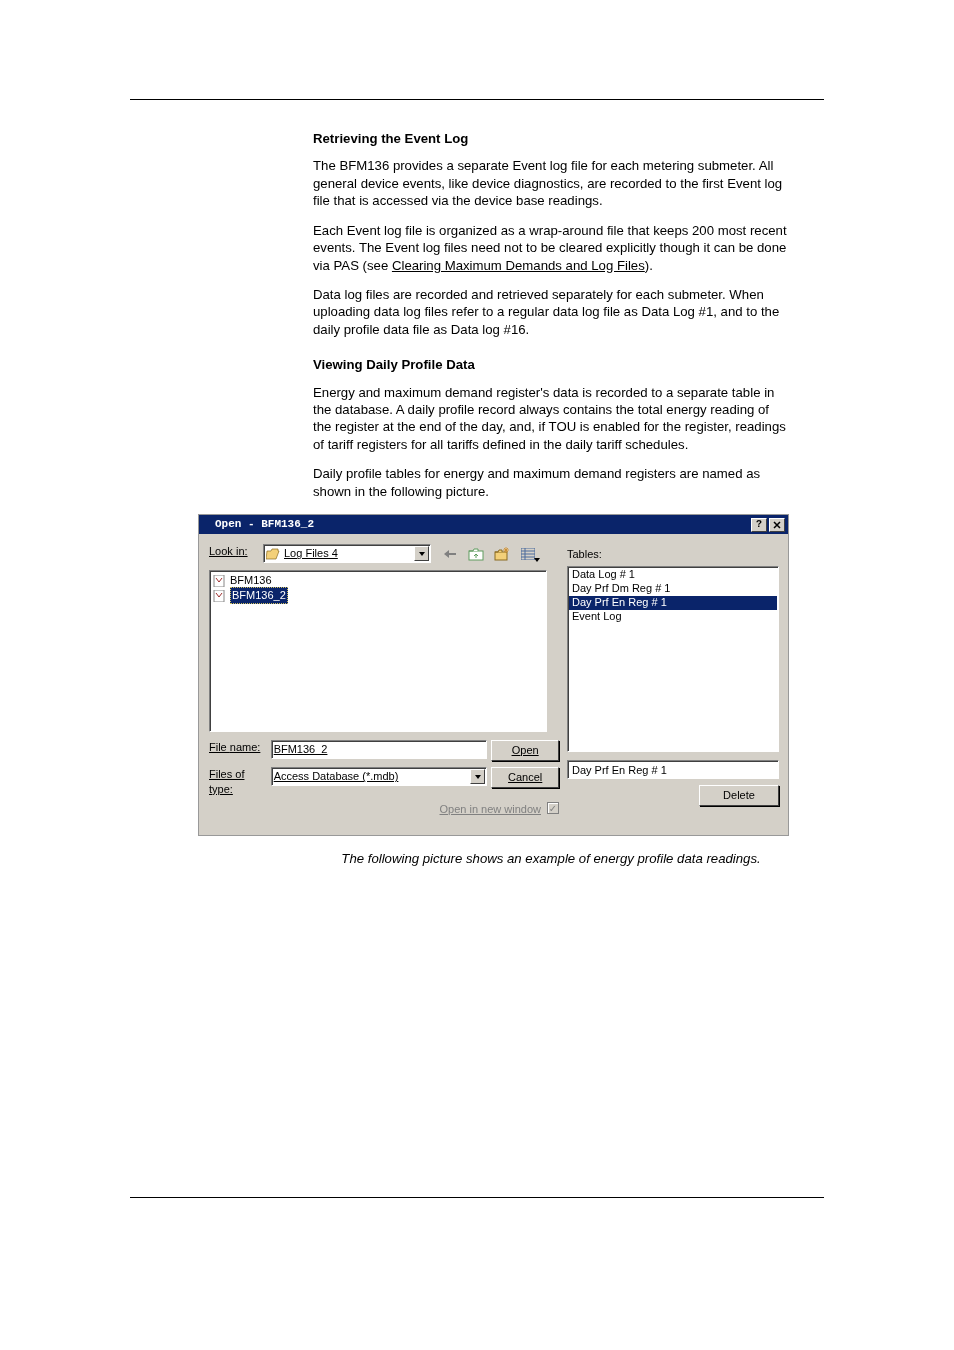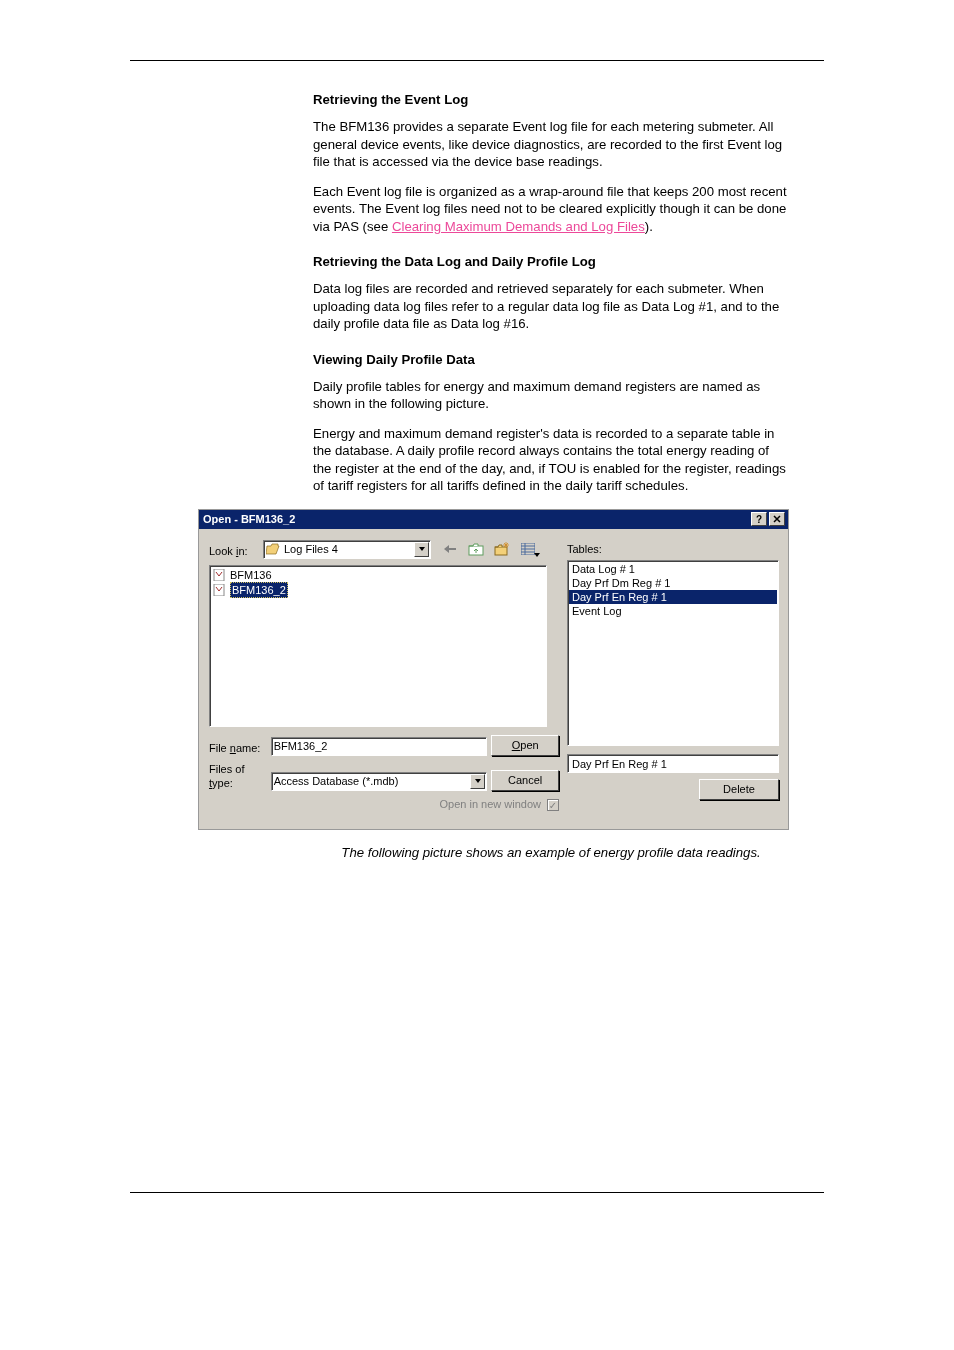--- a/index.html
+++ b/index.html
@@ -4,53 +4,54 @@
 <style>
   * { box-sizing: border-box; }
   body {
     margin: 0;
     background: #fff;
     font-family: Arial, Helvetica, sans-serif;
     width: 954px;
   }
   .page {
     padding: 60px 130px 60px 130px;
+    margin-top: 39px;
   }
   .hr-top, .hr-bottom {
     border-top: 1px solid #000;
     margin: 0 0 30px 0;
   }
   .hr-bottom { margin: 330px 0 0 0; }
   .content {
     margin-left: 183px;
     width: 476px;
     font-size: 13.2px;
     line-height: 1.32;
     color: #000;
   }
   .heading {
     font-weight: bold;
     font-size: 13.2px;
     margin: 18px 0 10px 0;
   }
   .para { margin: 0 0 12px 0; }
-  .link { color: #ec4899; text-decoration: underline; }
+  .link { color: #000000; text-decoration: underline; }
   .screenshot {
     margin: 14px 0 14px -115px;
     width: 591px;
     border: 1px solid #999;
   }
   .titlebar {
     background: #0a246a;
     color: #fff;
     height: 19px;
     display: flex;
     align-items: center;
-    padding: 0 3px 0 4px;
-    font-family: Liberation Sans, sans-serif;
+    padding: 0 3px 0 16px;
+    font-family: Liberation Mono, monospace;
     font-size: 11px;
     font-weight: bold;
   }
   .titlebar .spacer { flex: 1; }
   .titlebar-btn {
     width: 16px; height: 14px;
     background: #d4d0c8;
     border: 1px solid #fff;
     border-right-color: #404040; border-bottom-color: #404040;
     margin-left: 2px;
@@ -60,21 +61,21 @@
   .dlg-body {
     background: #d4d0c8;
     padding: 10px 10px 12px 10px;
     font-family: Tahoma, sans-serif;
     font-size: 11px;
     color: #000;
     display: flex;
   }
   .left-col { width: 350px; }
   .right-col { width: 212px; margin-left: 8px; }
-  .row { display: flex; align-items: flex-end; margin-bottom: 6px; }
+  .row { display: flex; align-items: flex-start; margin-bottom: 6px; text-decoration: underline; }
   .lbl { width: 54px; }
   .combo, .textfield {
     height: 19px;
     background: #fff;
     border: 1px solid #808080;
     border-right-color:#fff; border-bottom-color:#fff;
     box-shadow: inset 1px 1px 0 #404040;
     display: flex; align-items: center;
     padding: 0 2px;
     font-family: Tahoma, sans-serif; font-size: 11px;
@@ -167,26 +168,25 @@
   <div class="hr-top"></div>
 
   <div class="content">
 
     <div class="heading">Retrieving the Event Log</div>
     <p class="para">The BFM136 provides a separate Event log file for each metering submeter. All general device events, like device diagnostics, are recorded to the first Event log file that is accessed via the device base readings.</p>
     <p class="para">
       <span>Each Event log file is organized as a wrap-around file that keeps 200 most recent events. The Event log files need not to be cleared explicitly though it can be done via PAS (see </span><a class="link" href="#">Clearing Maximum Demands and Log Files</a><span>).</span>
     </p>
 
-    <div class="heading">Retrieving the Data Log and Daily Profile Log</div>
     <p class="para">Data log files are recorded and retrieved separately for each submeter. When uploading data log files refer to a regular data log file as Data Log #1, and to the daily profile data file as Data log #16.</p>
 
     <div class="heading">Viewing Daily Profile Data</div>
+    <p class="para">Energy and maximum demand register's data is recorded to a separate table in the database. A daily profile record always contains the total energy reading of the register at the end of the day, and, if TOU is enabled for the register, readings of tariff registers for all tariffs defined in the daily tariff schedules.</p>
     <p class="para">Daily profile tables for energy and maximum demand registers are named as shown in the following picture.</p>
-    <p class="para">Energy and maximum demand register's data is recorded to a separate table in the database. A daily profile record always contains the total energy reading of the register at the end of the day, and, if TOU is enabled for the register, readings of tariff registers for all tariffs defined in the daily tariff schedules.</p>
 
     <div class="screenshot">
       <div class="titlebar">
         <span>Open - BFM136_2</span>
         <span class="spacer"></span>
         <div class="titlebar-btn">?</div>
         <div class="titlebar-btn">
           <svg width="8" height="8" viewBox="0 0 8 8">
               <path d="M1 1 L7 7 M7 1 L1 7" stroke="#000" stroke-width="1.5"></path>
             </svg>

